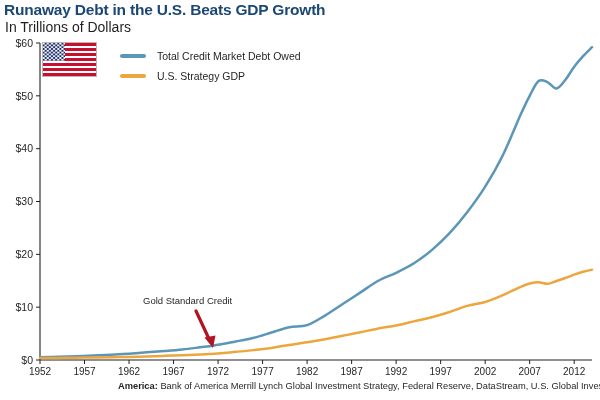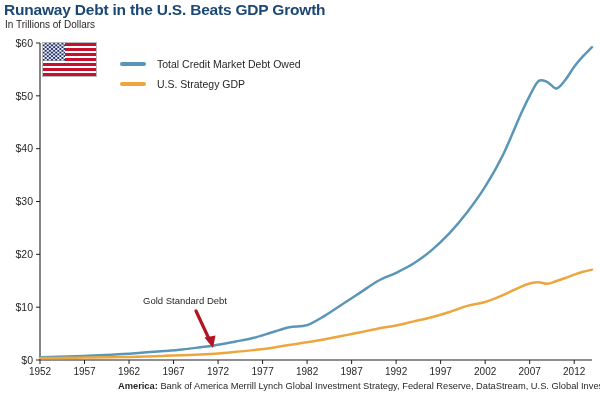--- a/index.html
+++ b/index.html
@@ -15,21 +15,21 @@
 
   .title{
     position:absolute;left:4px;top:1px;
     font-size:15.5px;font-weight:bold;
     color:#1b4775;
     letter-spacing:-0.2px;
     white-space:nowrap;
   }
   .subtitle{
     position:absolute;left:5px;top:19px;
-    font-size:10px;color:#231f20;
+    font-size:14px;color:#231f20;
     white-space:nowrap;
   }
 
   
   .flag{
     position:absolute;left:42px;top:42px;
     width:53px;height:33px;
     border:1px solid #b9b9b9;
     overflow:hidden;
     background:#ffffff;
@@ -43,21 +43,21 @@
   .flag .stars{
     position:absolute;inset:0;
     background-image:
       radial-gradient(circle, #ffffff 0.9px, transparent 1.1px),
       radial-gradient(circle, #ffffff 0.9px, transparent 1.1px);
     background-size:4.2px 3.6px, 4.2px 3.6px;
     background-position:0.6px 0.6px, 2.7px 2.4px;
   }
 
   
-  .legend{position:absolute;left:120px;top:56px;}
+  .legend{position:absolute;left:120px;top:48px;}
   .legend-row{display:flex;align-items:center;height:16px;margin-bottom:4px;}
   .legend-swatch{width:26px;height:4px;border-radius:2px;margin-right:11px;}
   .legend-label{font-size:10.5px;color:#231f20;white-space:nowrap;}
 
   
   .plot-wrap{position:absolute;left:0;top:0;width:600px;height:400px;}
   svg.chart{position:absolute;left:0;top:0;}
 
   .axis-line{stroke:#231f20;stroke-width:1.1;}
   .tick{stroke:#231f20;stroke-width:1;}
@@ -164,19 +164,19 @@
           <path d="M40.00,357.36 C42.97,357.27 51.87,357.01 57.81,356.83 C63.74,356.65 69.68,356.52 75.61,356.30 C81.55,356.08 87.48,355.77 93.42,355.51 C99.35,355.25 105.29,355.02 111.23,354.72 C117.16,354.41 123.10,354.06 129.03,353.66 C134.97,353.26 140.90,352.78 146.84,352.34 C152.77,351.90 158.71,351.50 164.65,351.02 C170.58,350.53 176.52,350.05 182.45,349.43 C188.39,348.82 195.81,347.85 200.26,347.32 C204.71,346.79 206.19,346.70 209.16,346.26 C212.13,345.82 213.61,345.47 218.06,344.68 C222.52,343.89 229.94,342.65 235.87,341.51 C241.81,340.36 247.74,339.31 253.68,337.81 C259.61,336.31 265.55,334.29 271.48,332.53 C277.42,330.77 283.35,328.48 289.29,327.24 C295.23,326.01 301.16,327.07 307.10,325.13 C313.03,323.19 318.97,319.14 324.90,315.62 C330.84,312.10 336.77,307.87 342.71,304.00 C348.65,300.12 354.58,296.25 360.52,292.37 C366.45,288.50 372.39,284.01 378.32,280.75 C384.26,277.49 390.19,275.73 396.13,272.82 C402.06,269.92 408.00,267.10 413.94,263.31 C419.87,259.53 425.81,255.13 431.74,250.11 C437.68,245.09 443.61,239.54 449.55,233.20 C455.48,226.86 461.42,219.82 467.35,212.07 C473.29,204.32 479.23,196.22 485.16,186.71 C491.10,177.20 497.03,167.07 502.97,155.01 C508.90,142.94 516.32,124.19 520.77,114.32 C525.23,104.46 526.71,101.38 529.68,95.83 C532.65,90.29 535.61,83.33 538.58,81.04 C541.55,78.75 544.52,80.86 547.48,82.10 C550.45,83.33 553.42,88.79 556.39,88.44 C559.35,88.08 562.32,83.59 565.29,79.98 C568.26,76.37 571.23,70.74 574.19,66.77 C577.16,62.81 580.13,59.47 583.10,56.21 C586.06,52.95 590.52,48.72 592.00,47.23" stroke="#5b96b8" class="series"></path>
           <path d="M40.00,358.10 C42.97,358.07 51.87,358.01 57.81,357.94 C63.74,357.87 69.68,357.75 75.61,357.68 C81.55,357.60 87.48,357.60 93.42,357.52 C99.35,357.44 105.29,357.31 111.23,357.20 C117.16,357.09 123.10,357.01 129.03,356.88 C134.97,356.76 140.90,356.64 146.84,356.46 C152.77,356.28 158.71,356.04 164.65,355.83 C170.58,355.61 176.52,355.42 182.45,355.19 C188.39,354.96 195.81,354.65 200.26,354.45 C204.71,354.26 206.19,354.20 209.16,354.03 C212.13,353.86 213.61,353.82 218.06,353.45 C222.52,353.08 229.94,352.37 235.87,351.81 C241.81,351.26 247.74,350.77 253.68,350.12 C259.61,349.47 265.55,348.77 271.48,347.90 C277.42,347.03 283.35,345.81 289.29,344.89 C295.23,343.97 301.16,343.30 307.10,342.35 C313.03,341.41 318.97,340.33 324.90,339.24 C330.84,338.14 336.77,336.96 342.71,335.80 C348.65,334.65 354.58,333.55 360.52,332.32 C366.45,331.08 372.39,329.53 378.32,328.41 C384.26,327.28 390.19,326.72 396.13,325.55 C402.06,324.38 408.00,322.77 413.94,321.38 C419.87,319.99 425.81,318.77 431.74,317.20 C437.68,315.64 443.61,313.87 449.55,311.97 C455.48,310.08 461.42,307.51 467.35,305.85 C473.29,304.18 479.23,303.77 485.16,301.99 C491.10,300.21 497.03,297.71 502.97,295.17 C508.90,292.64 516.32,288.72 520.77,286.77 C525.23,284.83 526.71,284.25 529.68,283.50 C532.65,282.74 535.61,282.18 538.58,282.23 C541.55,282.28 544.52,284.03 547.48,283.81 C550.45,283.60 553.42,281.93 556.39,280.96 C559.35,279.99 562.32,279.06 565.29,278.00 C568.26,276.95 571.23,275.66 574.19,274.62 C577.16,273.58 580.13,272.60 583.10,271.77 C586.06,270.94 590.52,270.01 592.00,269.65" stroke="#eda63e" class="series"></path>
         </g>
       <g id="annot-group">
           <line x1="196" y1="311" x2="210" y2="341" stroke="#b01521" stroke-width="3.2" stroke-linecap="round"></line>
           <path d="M213,348 L204.5,337.5 L215.5,335.5 Z" fill="#b01521"></path>
         </g>
     </svg>
   </div>
 
-  <div class="annot-text" id="annot-label" style="left: 143px; top: 295px;">Gold Standard Debt</div>
+  <div class="annot-text" id="annot-label" style="left: 143px; top: 295px;">Gold Standard Credit</div>
 
   <div class="source">
     <b>America:</b><span> Bank of America Merrill Lynch Global Investment Strategy, Federal Reserve, DataStream, U.S. Global Investors</span>
   </div>
 
 </div>
 
 </body></html>

